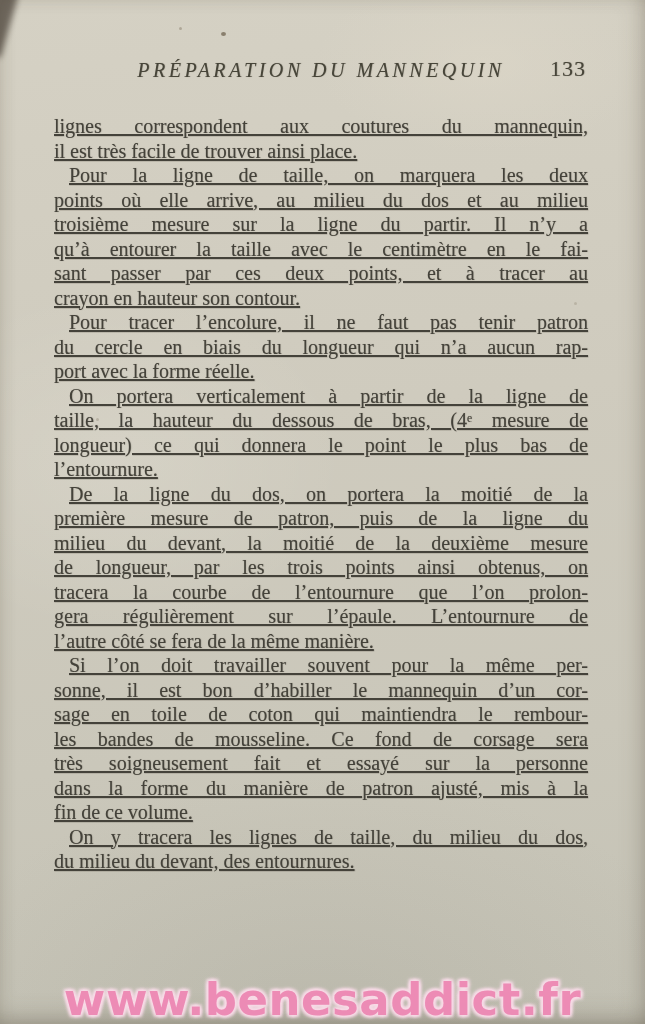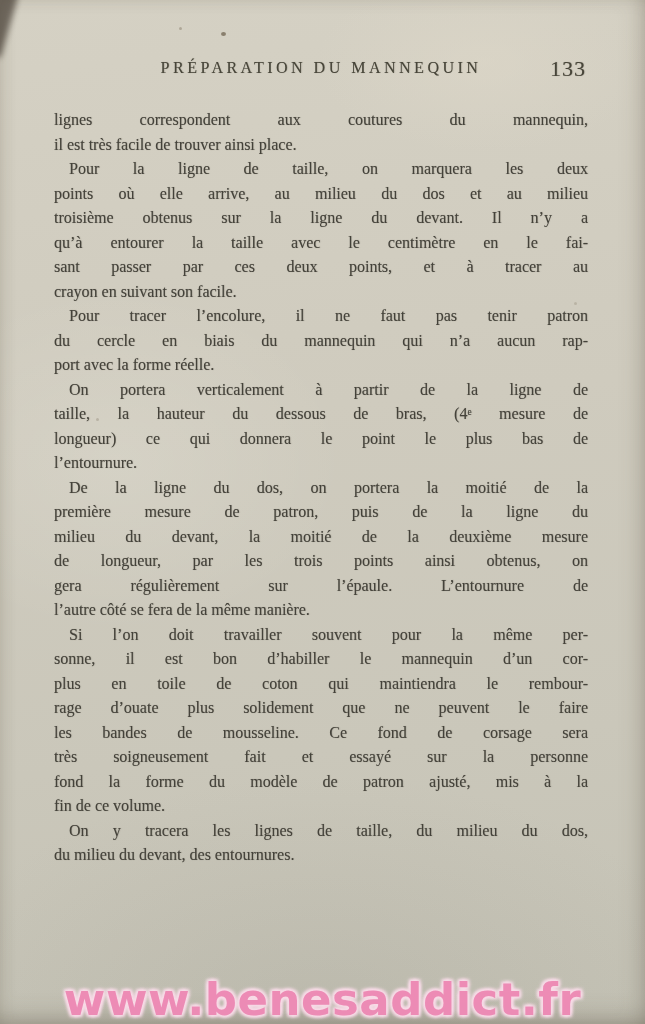--- a/index.html
+++ b/index.html
@@ -51,43 +51,45 @@
     top: 59px;
     left: 54px;
     width: 534px;
     height: 22px;
     color: #474539;
   }
   .running-title {
     position: absolute;
     left: 0; right: 0;
     text-align: center;
-    font-size: 16px;
+    font-size: 20px;
     letter-spacing: 3.5px;
     text-shadow: 0.4px 0.4px 0.8px rgba(70,66,55,0.45);
     white-space: nowrap;
+    font-style: italic;
   }
   .page-number {
     position: absolute;
     right: 2px;
     top: -3px;
     font-size: 22px;
     letter-spacing: 1px;
     text-shadow: 0.4px 0.4px 0.8px rgba(70,66,55,0.45);
   }
 
   .text-block {
     position: absolute;
-    top: 108px;
+    top: 114px;
     left: 54px;
     width: 534px;
     color: #44423a;
-    font-size: 16px;
+    font-size: 20px;
     line-height: 24.5px;
     text-shadow: 0.4px 0.4px 0.9px rgba(68,64,54,0.42);
+    text-decoration: underline;
   }
   .para { margin: 0; }
   .line {
     text-align: justify;
     text-align-last: justify;
   }
   .line.last { text-align-last: left; }
   .para.indent .line.first { text-indent: 15px; }
 
   .watermark {
@@ -132,52 +134,52 @@
   <div class="text-block">
       <div class="para">
         <div class="line first">lignes correspondent aux coutures du mannequin,</div>
         <div class="line last">il est très facile de trouver ainsi place.</div>
       </div>
       <div class="para indent">
         <div class="line first">Pour la ligne de taille, on marquera les deux</div>
         <div class="line">points où elle arrive, au milieu du dos et au milieu</div>
       </div>
       <div class="para indent">
-        <div class="line">troisième obtenus sur la ligne du devant. Il n’y a</div>
+        <div class="line">troisième mesure sur la ligne du partir. Il n’y a</div>
         <div class="line">qu’à entourer la taille avec le centimètre en le fai-</div>
         <div class="line">sant passer par ces deux points, et à tracer au</div>
-        <div class="line last">crayon en suivant son facile.</div>
+        <div class="line last">crayon en hauteur son contour.</div>
       </div>
       <div class="para indent">
         <div class="line first">Pour tracer l’encolure, il ne faut pas tenir patron</div>
-        <div class="line">du cercle en biais du mannequin qui n’a aucun rap-</div>
+        <div class="line">du cercle en biais du longueur qui n’a aucun rap-</div>
         <div class="line last">port avec la forme réelle.</div>
       </div>
       <div class="para indent">
         <div class="line first">On portera verticalement à partir de la ligne de</div>
         <div class="line">taille, la hauteur du dessous de bras, (4ᵉ mesure de</div>
         <div class="line">longueur) ce qui donnera le point le plus bas de</div>
         <div class="line last">l’entournure.</div>
       </div>
       <div class="para indent">
         <div class="line first">De la ligne du dos, on portera la moitié de la</div>
         <div class="line">première mesure de patron, puis de la ligne du</div>
         <div class="line">milieu du devant, la moitié de la deuxième mesure</div>
         <div class="line">de longueur, par les trois points ainsi obtenus, on</div>
+        <div class="line">tracera la courbe de l’entournure que l’on prolon-</div>
         <div class="line">gera régulièrement sur l’épaule. L’entournure de</div>
         <div class="line last">l’autre côté se fera de la même manière.</div>
       </div>
       <div class="para indent">
         <div class="line first">Si l’on doit travailler souvent pour la même per-</div>
         <div class="line">sonne, il est bon d’habiller le mannequin d’un cor-</div>
-        <div class="line">plus en toile de coton qui maintiendra le rembour-</div>
-        <div class="line">rage d’ouate plus solidement que ne peuvent le faire</div>
+        <div class="line">sage en toile de coton qui maintiendra le rembour-</div>
         <div class="line">les bandes de mousseline. Ce fond de corsage sera</div>
         <div class="line">très soigneusement fait et essayé sur la personne</div>
-        <div class="line">fond la forme du modèle de patron ajusté, mis à la</div>
+        <div class="line">dans la forme du manière de patron ajusté, mis à la</div>
         <div class="line last">fin de ce volume.</div>
       </div>
       <div class="para indent">
         <div class="line first">On y tracera les lignes de taille, du milieu du dos,</div>
         <div class="line last">du milieu du devant, des entournures.</div>
       </div>
     </div>
 
   <div class="watermark">www.benesaddict.fr</div>
 

